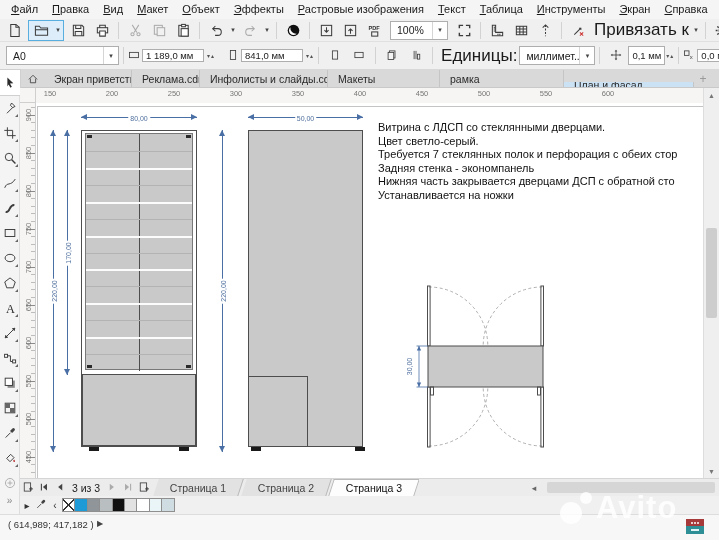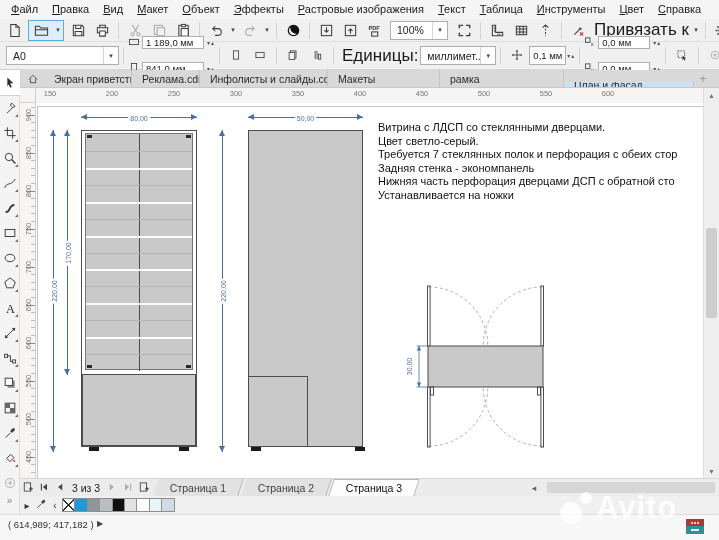--- a/index.html
+++ b/index.html
@@ -22,21 +22,21 @@
   .hlgroup{display:flex;align-items:center;border:1px solid #58aede;background:#ddeefa;height:21px;box-sizing:border-box;margin:0 2px}
   svg.ic{width:15px;height:15px;stroke:#3c3c3c;fill:none;stroke-width:1.1;flex:0 0 auto}
   .tlabel{font-size:17px;color:#1a1a1a;margin:0 2px 0 4px;white-space:nowrap}
   .combo{height:19px;background:#fff;border:1px solid #aeaeae;display:flex;align-items:center;
          font-size:10.5px;box-sizing:border-box;flex:0 0 auto}
   .combo .val{padding:0 4px 0 6px;flex:1;white-space:nowrap;overflow:hidden}
   .combo .dd{border-left:1px solid #d5d5d5;height:100%;display:flex;align-items:center;justify-content:center;width:14px}
   .nfield{height:13px;background:#fff;border:1px solid #aeaeae;font-size:9.5px;display:flex;
           align-items:center;padding:0 3px;box-sizing:border-box;white-space:nowrap}
   .spin{font-size:6px;color:#555;letter-spacing:1px;margin-left:1px;flex:0 0 auto}
-  .pscol{display:flex;flex-direction:column;gap:12px;justify-content:center}
+  .pscol{display:flex;gap:12px;justify-content:center}
   .psrow{display:flex;align-items:center;gap:2px}
   .mini svg{width:11px;height:11px}
   
   #doctabs{position:absolute;left:0;top:70px;width:719px;height:18px;background:#d9d9d9;
            border-bottom:1px solid #c9c9c9;display:flex;align-items:stretch;box-sizing:border-box}
   .dtab{display:flex;align-items:center;padding-left:10px;font-size:10.5px;color:#2a2a2a;
         border-right:1px solid #c5c5c5;box-sizing:border-box;white-space:nowrap;overflow:hidden}
   .dtab.active{background:#cbe2f5}
   #dt-home{width:22px;display:flex;align-items:center;justify-content:center;margin-left:22px}
   #dt-plus{width:18px;display:flex;align-items:center;justify-content:center;color:#9a9a9a;font-size:12px}
@@ -143,21 +143,21 @@
     <span class="menu-item">Файл</span>
     <span class="menu-item">Правка</span>
     <span class="menu-item">Вид</span>
     <span class="menu-item">Макет</span>
     <span class="menu-item">Объект</span>
     <span class="menu-item">Эффекты</span>
     <span class="menu-item">Растровые изображения</span>
     <span class="menu-item">Текст</span>
     <span class="menu-item">Таблица</span>
     <span class="menu-item">Инструменты</span>
-    <span class="menu-item">Цвет</span>
+    <span class="menu-item">Экран</span>
     <span class="menu-item">Справка</span>
   </div>
 <div id="toolbar">
     <div class="tbtn">
       <svg viewBox="0 0 16 16" class="ic" style="height: 15px; width: 15px;">
         <path d="M4 1.5h5.5L13 4.5v10H4z"></path>
         <path d="M9.5 1.5v3H13"></path>
       </svg>
     </div>
     <div class="hlgroup">
@@ -536,21 +536,21 @@
     <span class="vlabel" style="top: 354px;">450</span>
   </div>
 
 <div id="canvas">
   <div id="page-edge"></div>
   <div id="notes">
       <div>Витрина с ЛДСП со стеклянными дверцами.</div>
       <div>Цвет светло-серый.</div>
       <div>Требуется 7 стеклянных полок и перфорация с обеих стор</div>
       <div>Задняя стенка - экономпанель</div>
-      <div>Нижняя часть перфорация дверцами ДСП с обратной сто</div>
+      <div>Нижняя часть закрывается дверцами ДСП с обратной сто</div>
       <div>Устанавливается на ножки</div>
     </div>
 
   <div class="hdim" style="left:45px;top:14px;width:116px">
     <span class="ah l"></span>
       <span class="ah r"></span>
     <span class="dlab">80,00</span>
   </div>
   <div class="vdim" style="left:17px;top:27px;height:322px">
     <span class="ah t"></span>

